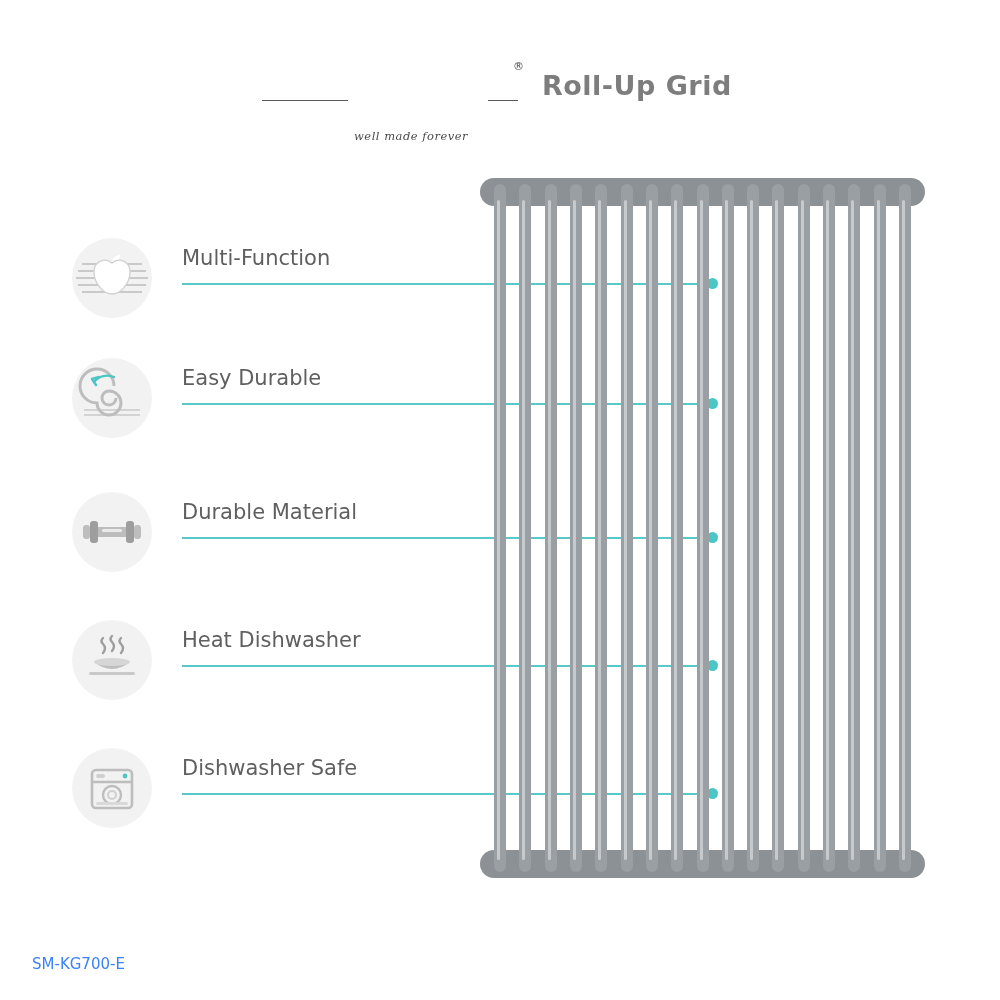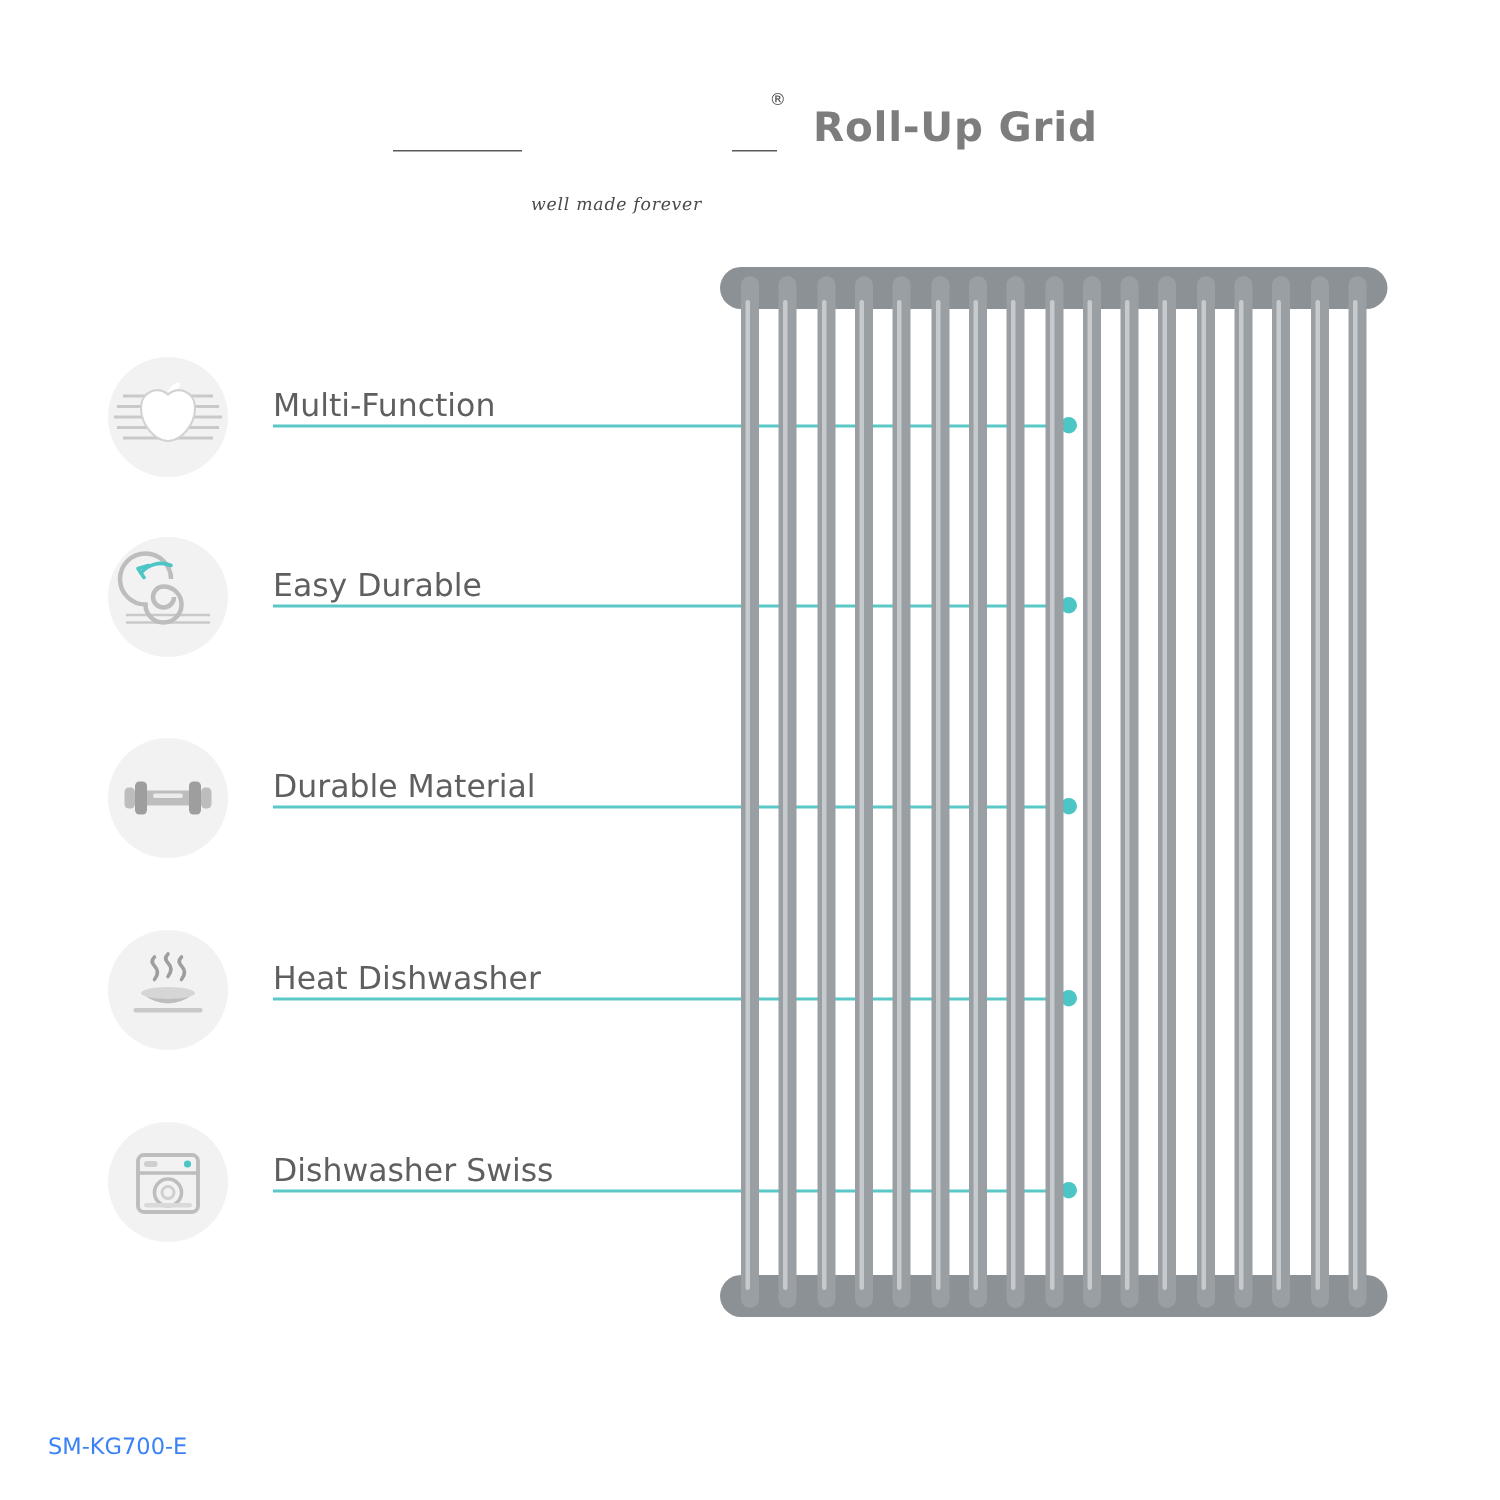--- a/index.html
+++ b/index.html
@@ -97,21 +97,21 @@
     top: 0;
     width: 80px;
     height: 80px;
     border-radius: 50%;
     background: #f2f2f2;
     overflow: hidden;
   }
   .feature-label {
     position: absolute;
     left: 110px;
-    top: 20px;
+    top: 8px;
     font-size: 21px;
     color: #5f5f5f;
     white-space: nowrap;
     font-family: "DejaVu Sans", sans-serif;
   }
   .feature-line {
     position: absolute;
     left: 110px;
     top: 45px;
     height: 1.6px;
@@ -263,21 +263,21 @@
     <svg class="ic-svg" width="80" height="80" viewBox="0 0 80 80">
       <rect x="20" y="22" width="40" height="38" rx="4" fill="none" stroke="#bdbdbd" stroke-width="2.6"></rect>
       <line x1="20" y1="34" x2="60" y2="34" stroke="#bdbdbd" stroke-width="2.4"></line>
       <rect x="24" y="26" width="9" height="4" rx="2" fill="#cfcfcf"></rect>
       <circle cx="53" cy="28" r="2.4" fill="#4cc5c5"></circle>
       <circle cx="40" cy="47" r="9" fill="none" stroke="#bdbdbd" stroke-width="2.4"></circle>
       <circle cx="40" cy="47" r="4" fill="none" stroke="#cfcfcf" stroke-width="2"></circle>
       <rect x="24" y="54" width="32" height="3" rx="1.5" fill="#d9d9d9"></rect>
     </svg>
       </div>
-      <div class="feature-label">Dishwasher Swiss</div>
+      <div class="feature-label">Dishwasher Safe</div>
       <div class="feature-line" style="width: 530px;"></div>
       <div class="feature-dot" style="left: 635px; background: rgb(76, 197, 197);"></div>
     </div>
   </div>
 
 <div id="product-graphic">
   <div id="grid-top-bar" style="background: rgb(140, 145, 150);"></div>
   <div id="grid-bottom-bar" style="background: rgb(140, 145, 150);"></div>
   <div id="rods">
       <div class="grid-rod" style="left: 14px; background: rgb(154, 159, 164);">

